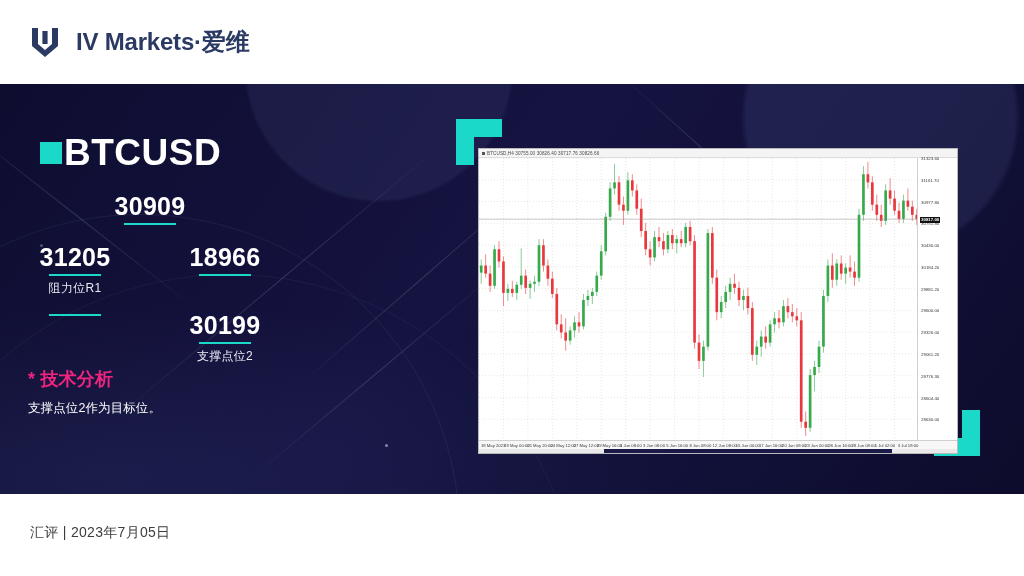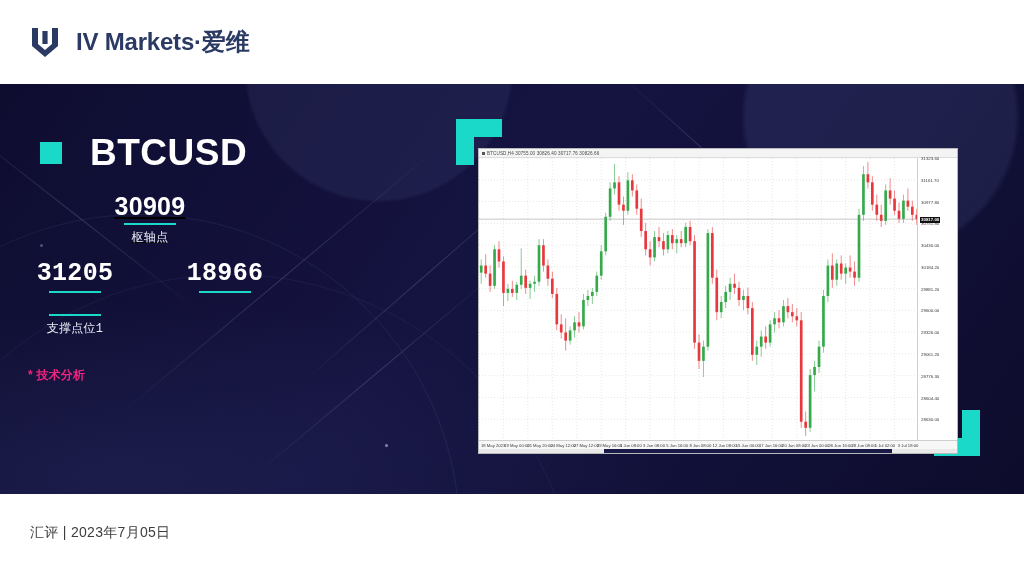--- a/index.html
+++ b/index.html
@@ -43,46 +43,46 @@
     pointer-events:none;
   }
   .dot {
     position:absolute; border-radius:50%; background:rgba(185,195,225,0.45);
   }
 
   
   .left { position:absolute; left:0; top:0; width:430px; height:410px; }
   .title-row {
     position:absolute; left:40px; top:48px;
-    display:flex; align-items:center; gap:28px;
+    display:flex; align-items:center; gap:2px;
   }
   .title-sq { width:22px; height:22px; background:#1ad9c8; }
   .title-txt {
     font-size:37px; font-weight:700; color:#ffffff; letter-spacing:0.5px;
   }
 
   .levels { position:absolute; left:0; top:108px; width:300px; }
   .lvl-grid { display:flex; flex-wrap:wrap; }
   .lvl {
     text-align:center; padding-bottom:14px;
   }
-  .lvl.full { width:300px;text-decoration:underline; }
-  .lvl.half { width:150px;font-family:Liberation Mono, monospace; }
+  .lvl.full { width:300px; }
+  .lvl.half { width:150px; }
   .lvl-val {
     font-size:25px; font-weight:700; color:#ffffff; line-height:1.12;
     letter-spacing:0.3px;
   }
   .lvl-rule {
     width:52px; height:2px; background:#1ad9c8; margin:3px auto 4px auto;
   }
   .lvl-lab { font-size:12px; color:#e8eaf4; font-weight:500; letter-spacing:0.3px; }
 
   .analysis { position:absolute; left:28px; top:283px; width:390px; }
   .an-title {
-    font-size:12px; font-weight:700; color:#f0247e; margin-bottom:7px;
+    font-size:18px; font-weight:700; color:#f0247e; margin-bottom:7px;
     letter-spacing:0.2px;
   }
   .an-body {
     font-size:12.5px; line-height:1.62; color:#ffffff; font-weight:500;
     letter-spacing:0.1px;
   }
 
   
   .bracket { position:absolute; }
   .bracket .arm-h, .bracket .arm-v { position:absolute; background:#1ad9c8; }
@@ -174,40 +174,45 @@
     <div class="title-row">
       <div class="title-sq"></div>
       <div class="title-txt">BTCUSD</div>
     </div>
 
     <div class="levels">
       <div class="lvl-grid">
         <div class="lvl full">
           <div class="lvl-val">30909</div>
           <div class="lvl-rule"></div>
-          <div class="lvl-lab">枢轴点</div>
         </div>
         <div class="lvl half">
           <div class="lvl-val">31205</div>
           <div class="lvl-rule"></div>
+          <div class="lvl-lab">阻力位R1</div>
         </div>
         <div class="lvl half">
           <div class="lvl-val">18966</div>
           <div class="lvl-rule"></div>
         </div>
         <div class="lvl half">
           <div class="lvl-rule"></div>
-          <div class="lvl-lab">支撑点位1</div>
+        </div>
+        <div class="lvl half">
+          <div class="lvl-val">30199</div>
+          <div class="lvl-rule"></div>
+          <div class="lvl-lab">支撑点位2</div>
         </div>
       </div>
     </div>
 
     <div class="analysis">
       <div class="an-title">* 技术分析</div>
       <div class="an-body">
+        <div>支撑点位2作为目标位。</div>
       </div>
     </div>
   </div>
 
   <div class="bracket" style="left:456px; top:35px; width:46px; height:46px;">
     <div class="arm-v" style="left:0; top:0; width:18px; height:46px;"></div>
     <div class="arm-h" style="left:0; top:0; width:46px; height:18px;"></div>
   </div>
   <div class="bracket" style="left:934px; top:326px; width:46px; height:46px;">
     <div class="arm-v" style="right:0; top:0; width:18px; height:46px;"></div>

